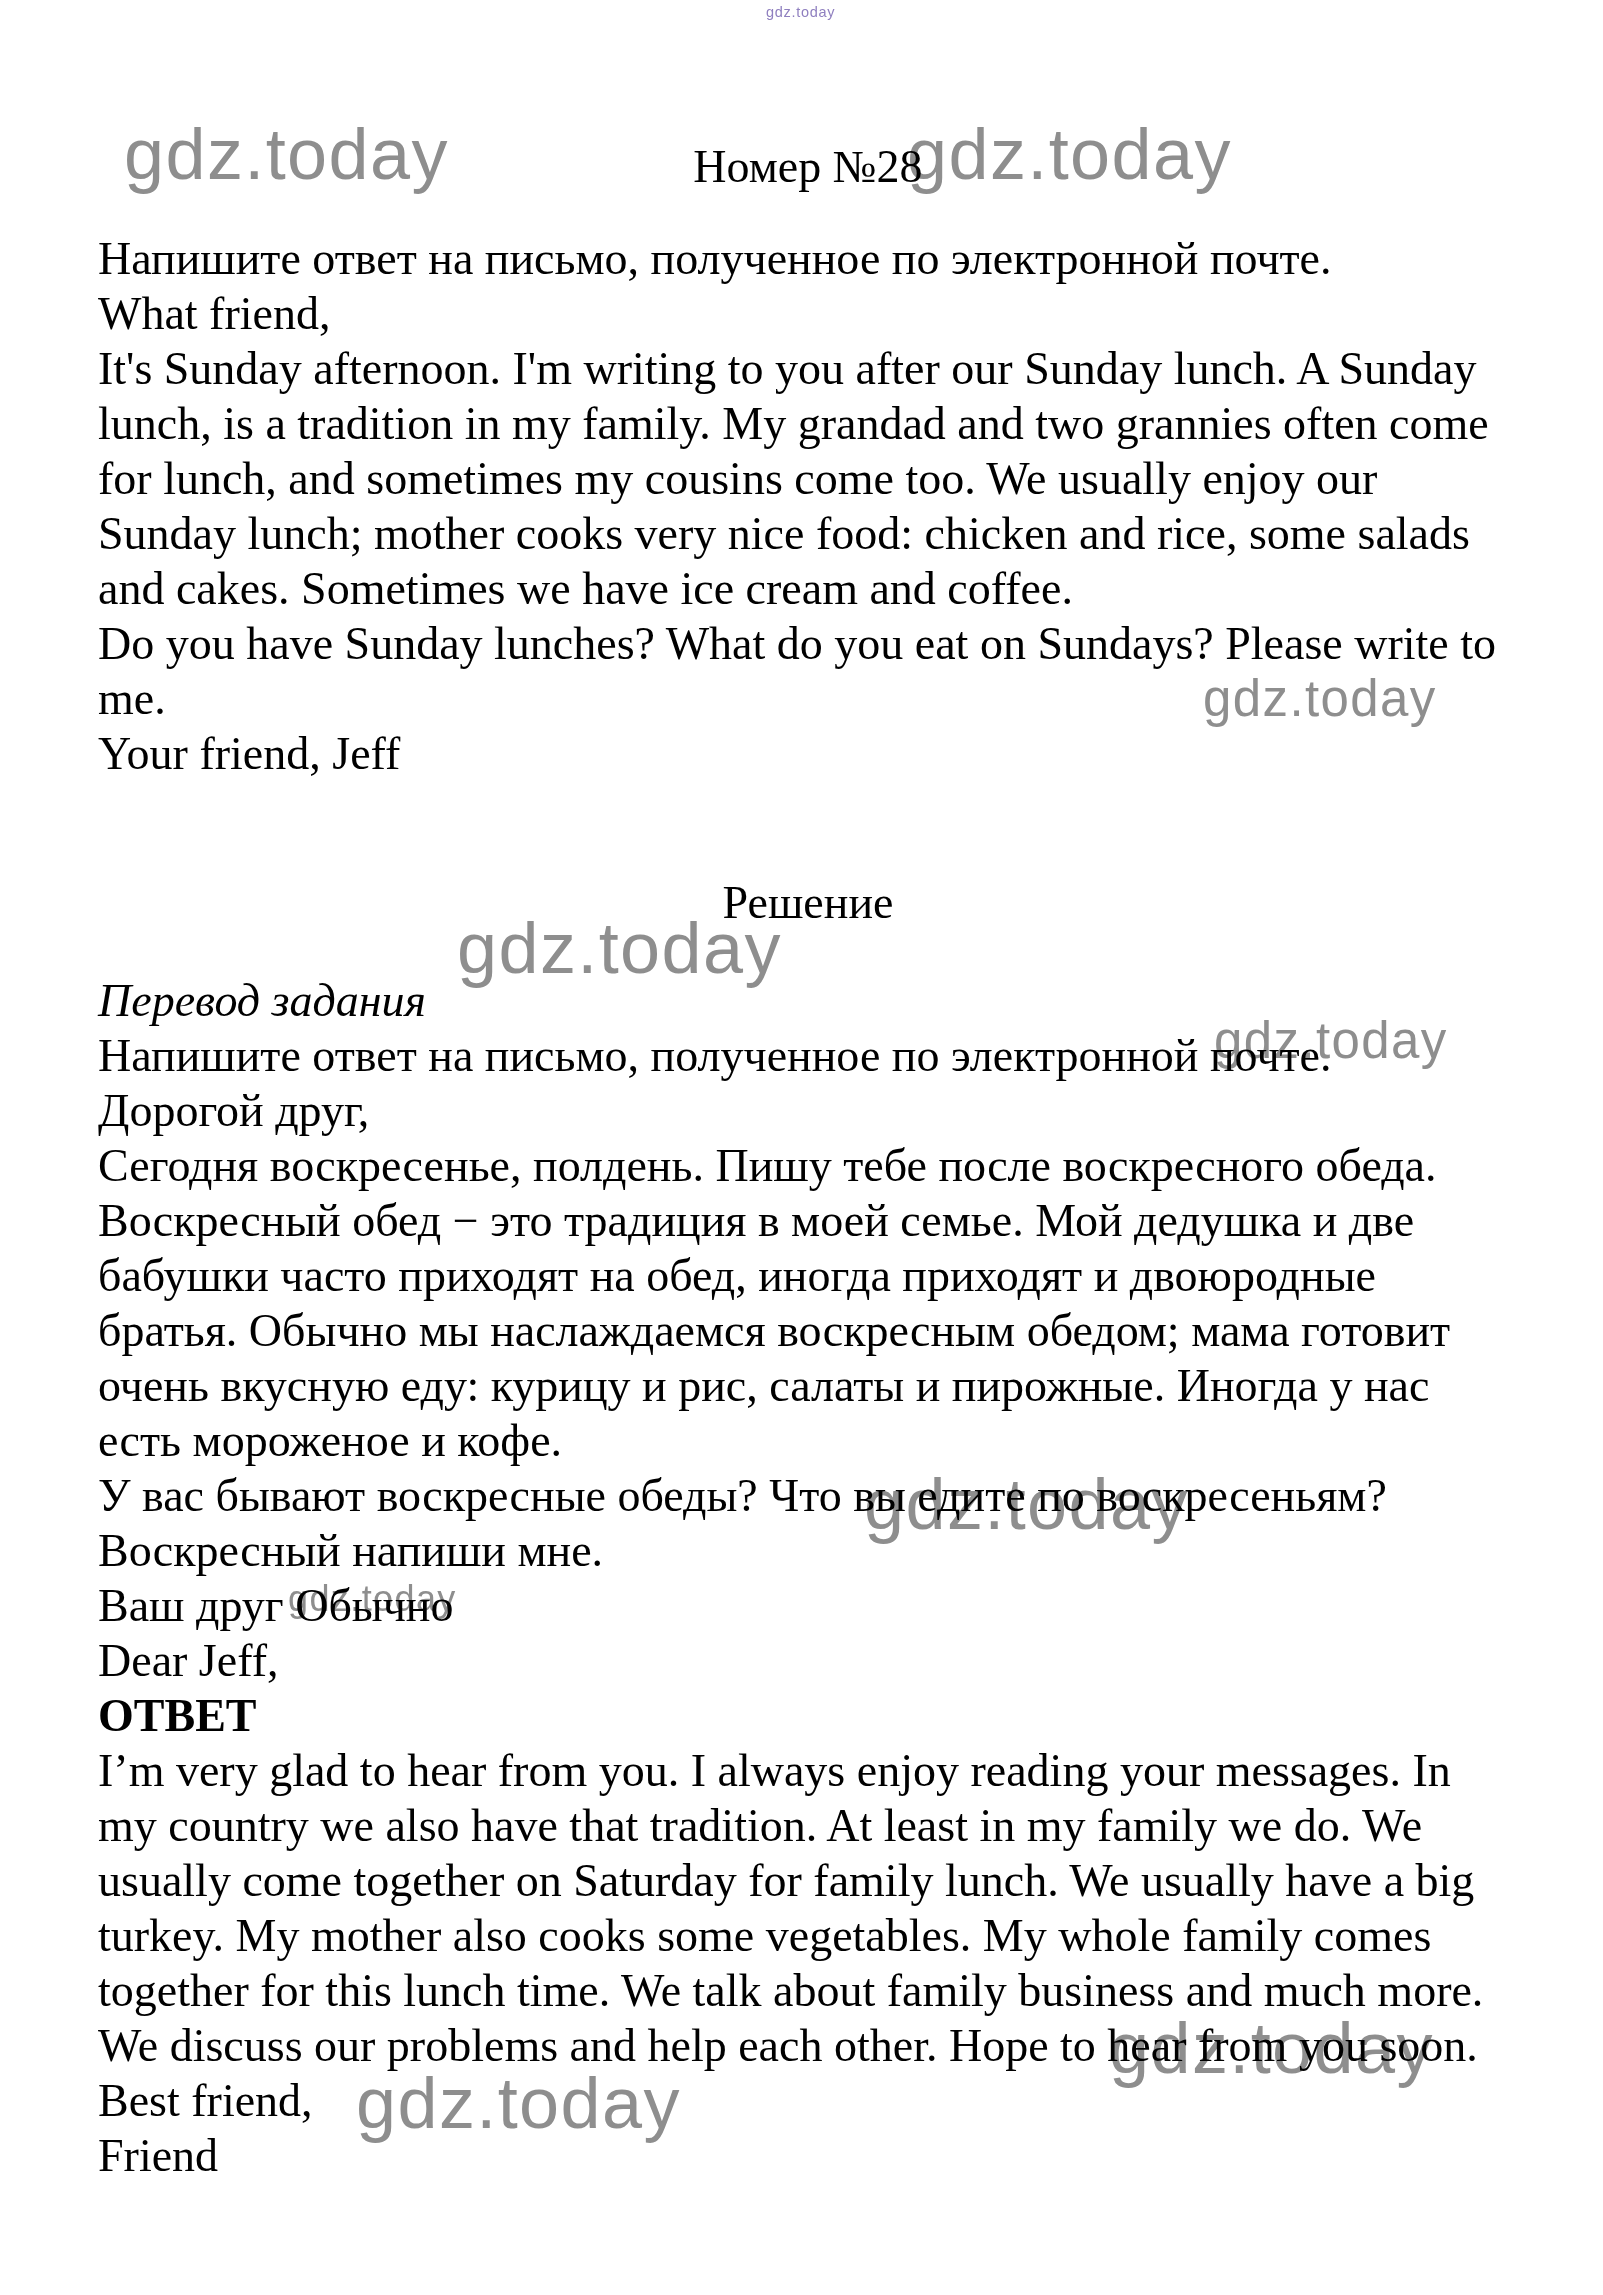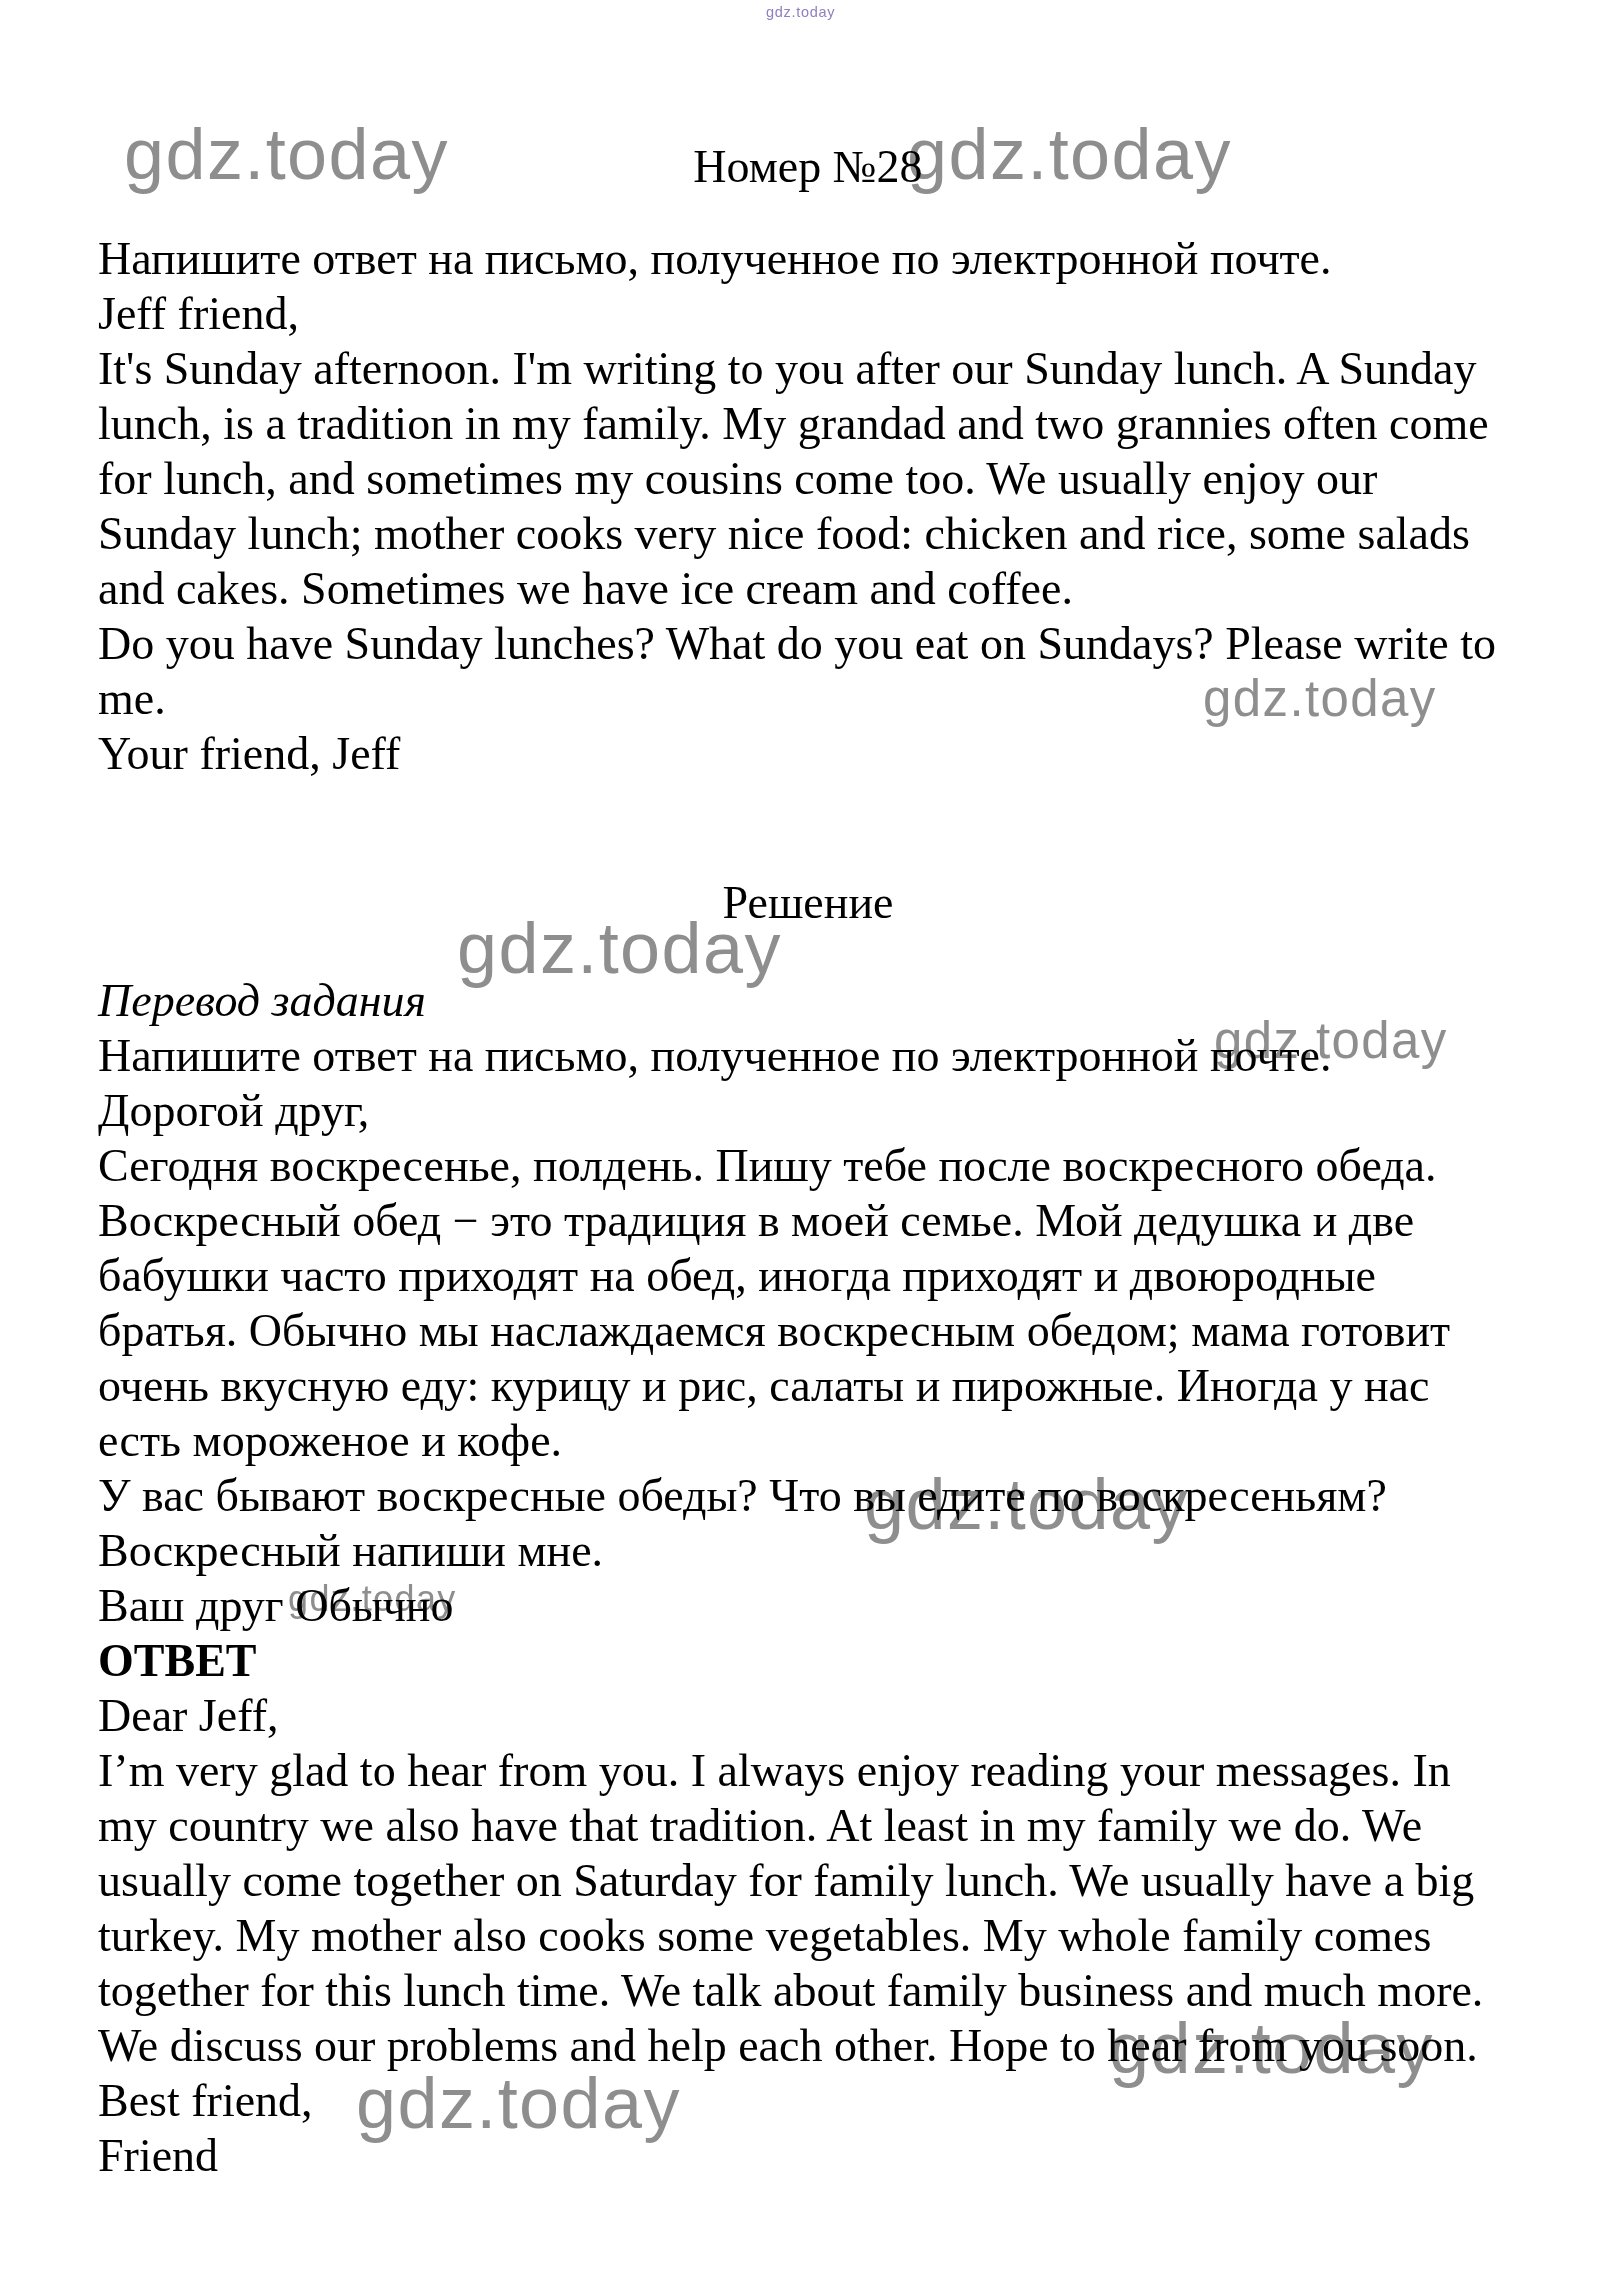--- a/index.html
+++ b/index.html
@@ -69,42 +69,42 @@
   <span id="wm8" class="wm wm-sm">gdz.today</span>
   <span id="wm9" class="wm wm-lg">gdz.today</span>
   <span id="wm10" class="wm wm-lg">gdz.today</span>
 
   <div id="title-block" class="content-block centered">
     <p>Номер №28</p>
   </div>
 
   <div id="task-block" class="content-block">
     <p>Напишите ответ на письмо, полученное по электронной почте.</p>
-    <p>Jeff friend,</p>
+    <p>What friend,</p>
     <p>It's Sunday afternoon. I'm writing to you after our Sunday lunch. A Sunday lunch, is a tradition in my family. My grandad and two grannies often come for lunch, and sometimes my cousins come too. We usually enjoy our Sunday lunch; mother cooks very nice food: chicken and rice, some salads and cakes. Sometimes we have ice cream and coffee.</p>
     <p>Do you have Sunday lunches? What do you eat on Sundays? Please write to me.</p>
     <p>Your friend, Jeff</p>
   </div>
 
   <div id="solution-block" class="content-block centered">
     <p>Решение</p>
   </div>
 
   <div id="main-block" class="content-block">
     <p>
       <span class="heading-bi">Перевод задания</span>
     </p>
     <p>Напишите ответ на письмо, полученное по электронной почте.</p>
     <p>Дорогой друг,</p>
     <p>Сегодня воскресенье, полдень. Пишу тебе после воскресного обеда. Воскресный обед − это традиция в моей семье. Мой дедушка и две бабушки часто приходят на обед, иногда приходят и двоюродные братья. Обычно мы наслаждаемся воскресным обедом; мама готовит очень вкусную еду: курицу и рис, салаты и пирожные. Иногда у нас есть мороженое и кофе.</p>
     <p>У вас бывают воскресные обеды? Что вы едите по воскресеньям? Воскресный напиши мне.</p>
     <p>Ваш друг Обычно</p>
+    <p>Dear Jeff,</p>
     <p>
       <span class="heading-b">ОТВЕТ</span>
     </p>
-    <p>Dear Jeff,</p>
     <p>I’m very glad to hear from you. I always enjoy reading your messages. In my country we also have that tradition. At least in my family we do. We usually come together on Saturday for family lunch. We usually have a big turkey. My mother also cooks some vegetables. My whole family comes together for this lunch time. We talk about family business and much more. We discuss our problems and help each other. Hope to hear from you soon.</p>
     <p>Best friend,</p>
     <p>Friend</p>
   </div>
 
 </div>
 
 
 </body></html>

